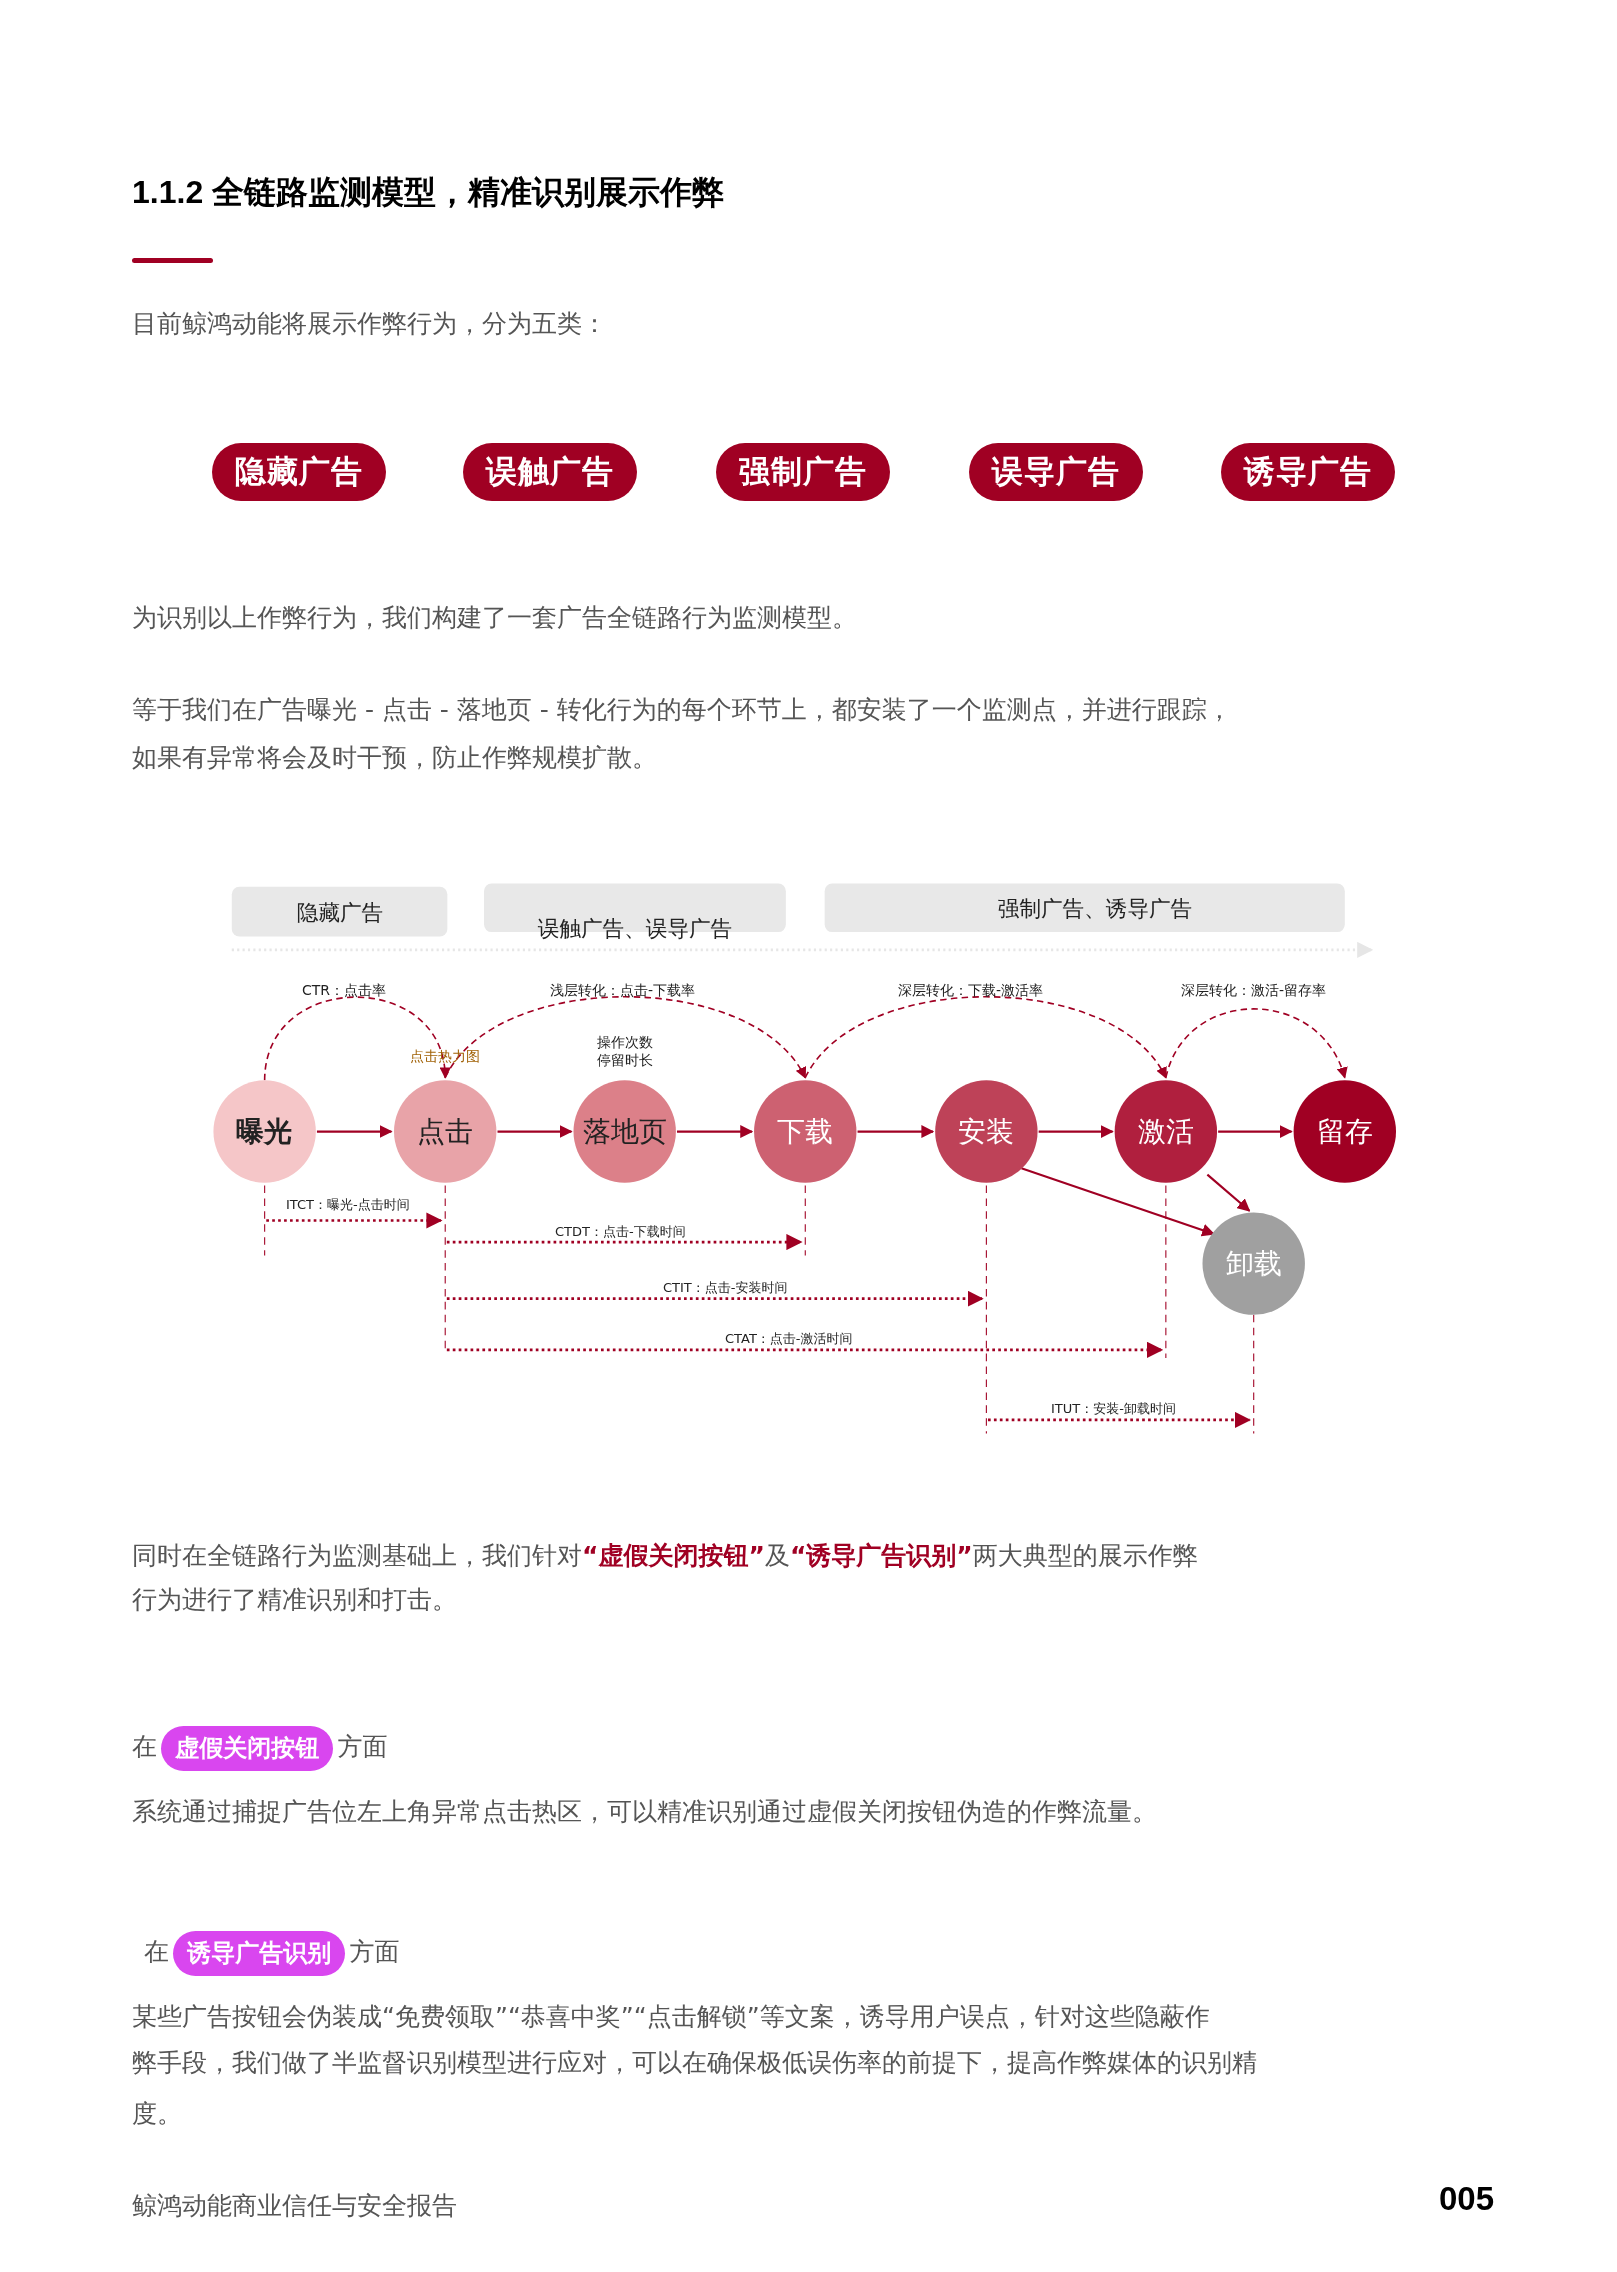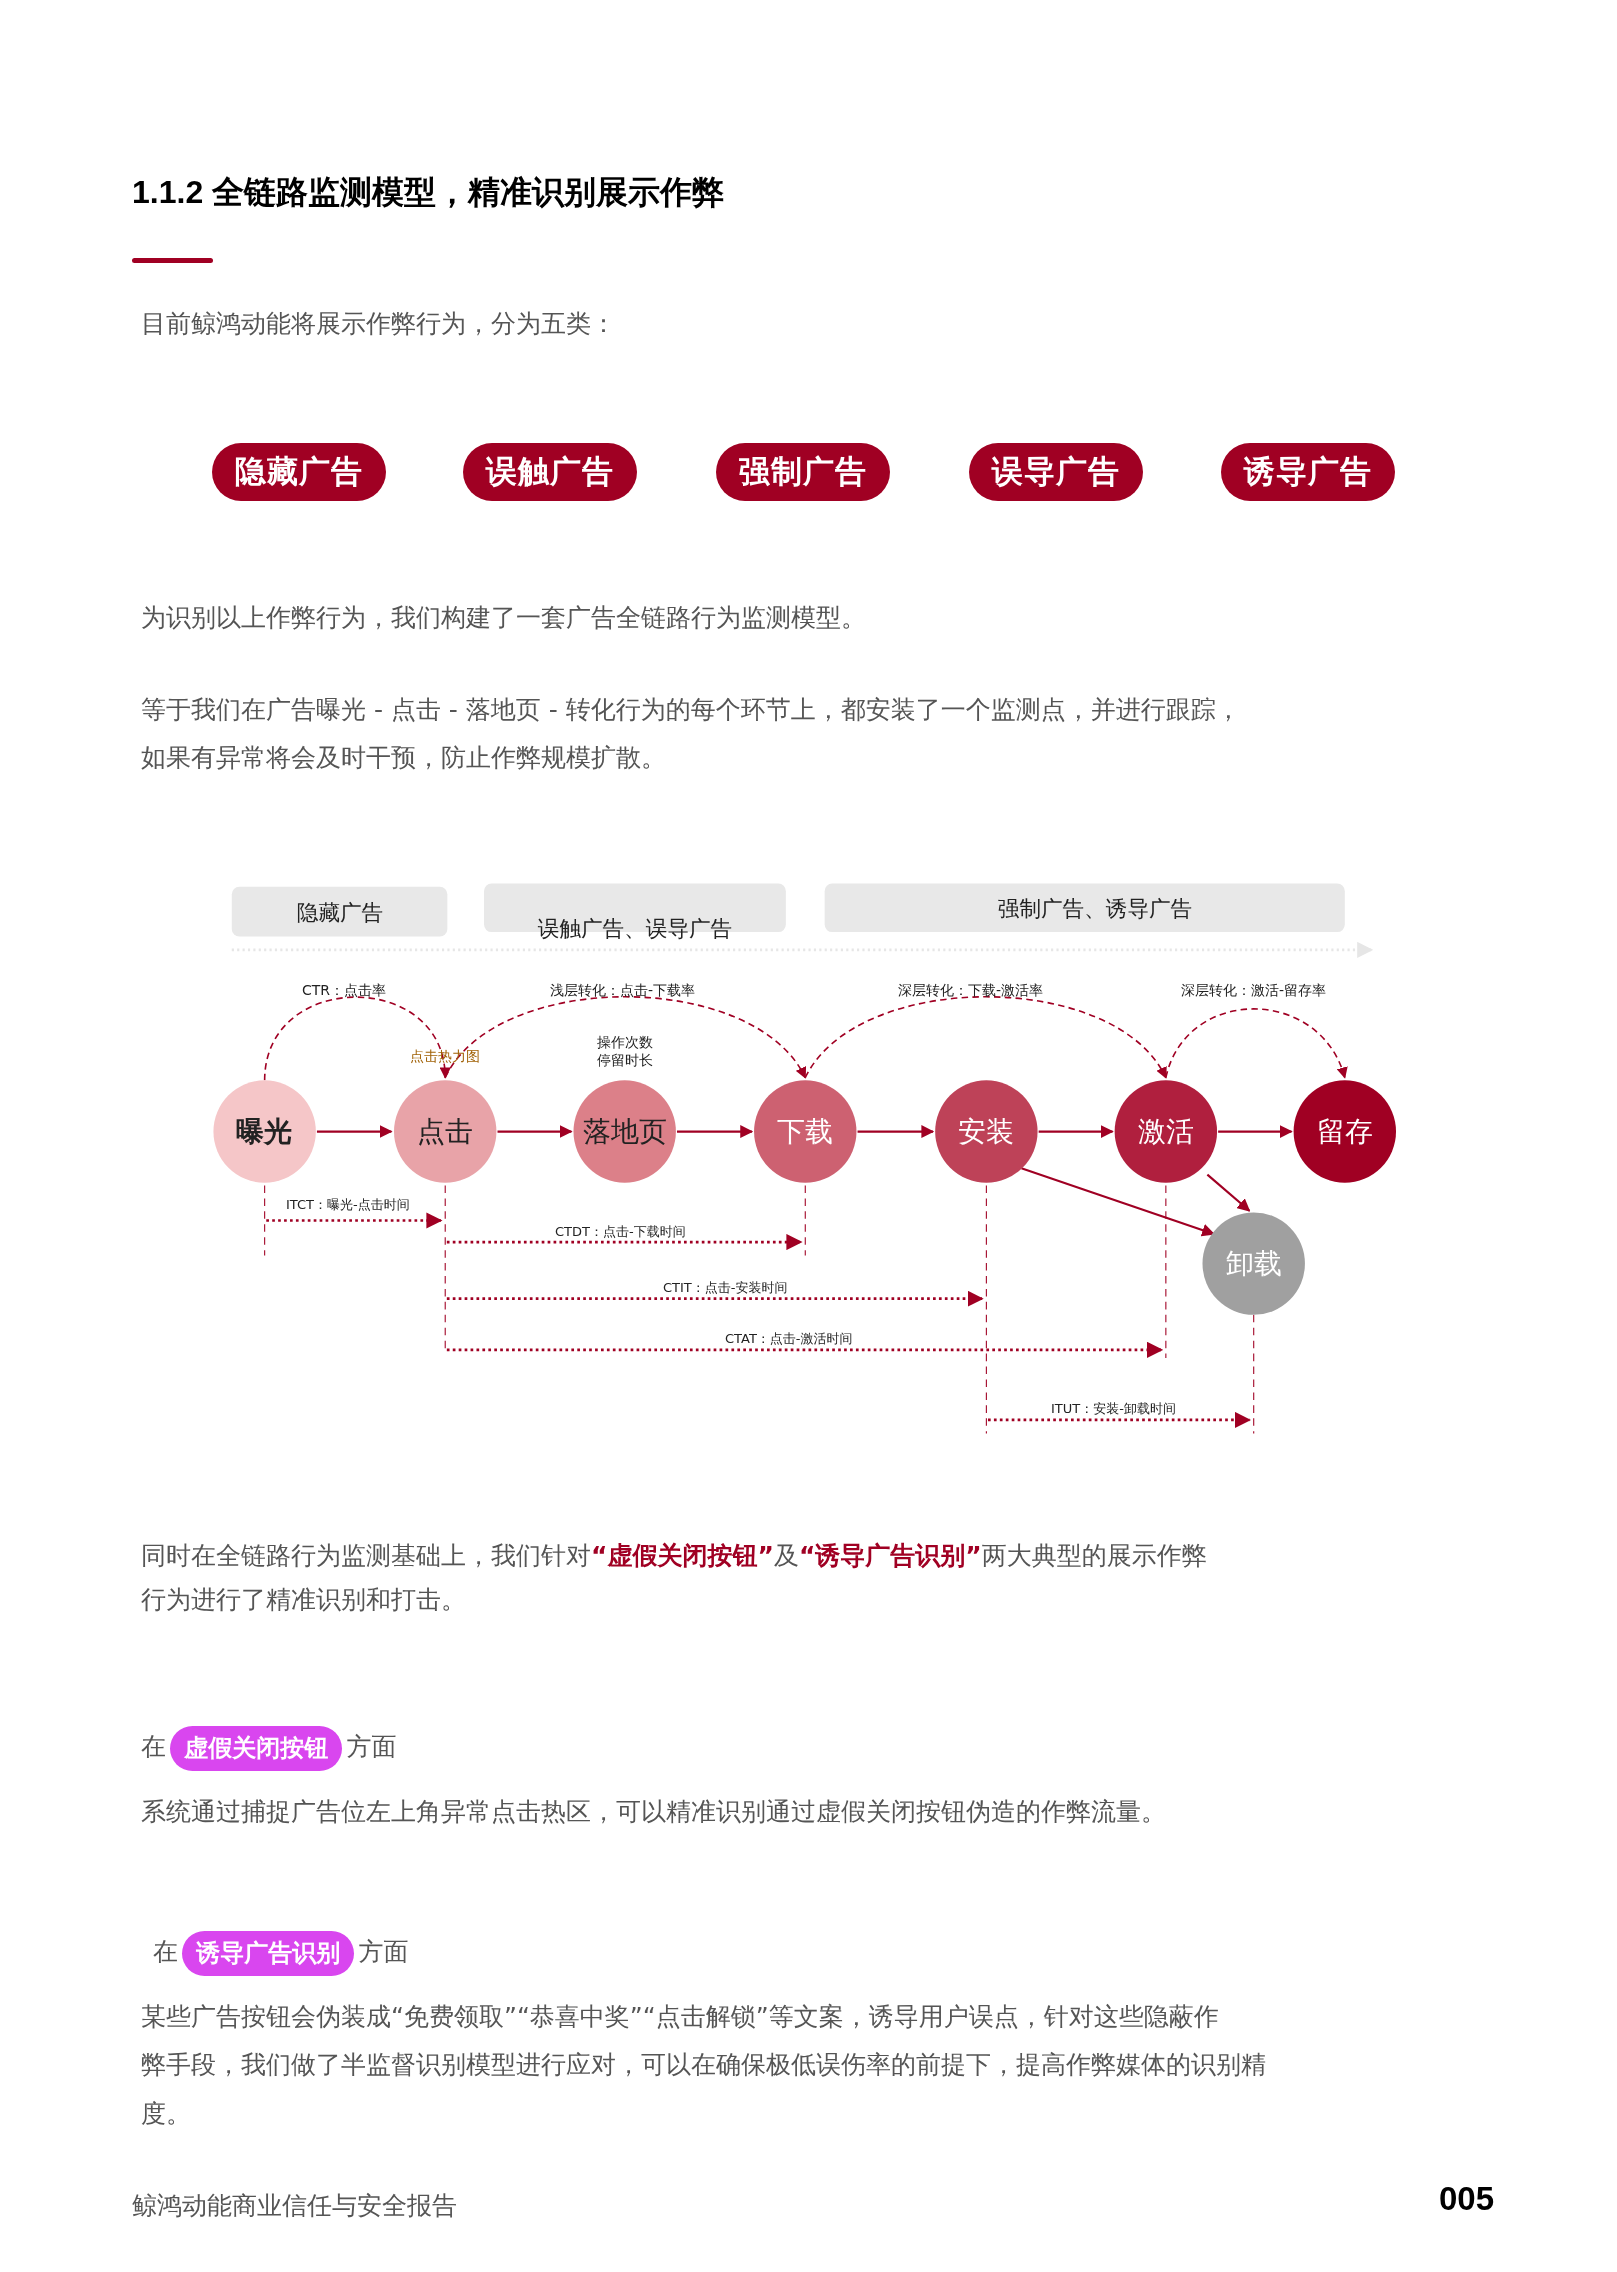--- a/index.html
+++ b/index.html
@@ -1,20 +1,20 @@
 <!DOCTYPE html>
 <html style="font-size:8.6px"><head>
 <meta charset="utf-8">
 <style>
   html,body{margin:0;padding:0;background:#fff;}
   body{width:1617px;height:2273px;position:relative;overflow:hidden;font-family:"DejaVu Sans","Liberation Sans",sans-serif;}
   .abs{position:absolute;}
   .title{left:132px;top:171px;font-size:32px;font-weight:bold;color:#000;font-family:"Liberation Sans","DejaVu Sans",sans-serif;white-space:nowrap;}
   .title-bar{left:132px;top:258px;width:81px;height:5.4px;background:#A00023;border-radius:2.7px;}
-  .body-text{font-size:25px;color:#555;line-height:49px;white-space:nowrap;margin-left:9px;}
+  .body-text{font-size:25px;color:#555;line-height:49px;white-space:nowrap;}
   .pill{height:58px;width:174px;border-radius:29px;background:#A00023;color:#fff;font-weight:bold;font-size:31px;display:flex;align-items:center;justify-content:center;letter-spacing:1.1px;}
   .hl{color:#A00023;font-weight:bold;}
   .inline-pill{display:inline-block;background:#d946ef;color:#fff;font-weight:bold;border-radius:22.6px;padding:0 14px;height:45px;line-height:45px;font-size:24px;vertical-align:middle;margin:0 4.3px;}
   .footer-left{left:132px;top:2189px;font-size:25px;color:#555;white-space:nowrap;}
   .footer-right{left:1439px;top:2180px;font-size:33px;font-weight:bold;color:#000;font-family:"Liberation Sans","DejaVu Sans",sans-serif;}
 </style>
 </head>
 <body>
 
 <div class="abs title">1.1.2 全链路监测模型，精准识别展示作弊</div>
@@ -131,18 +131,18 @@
 
 <div class="abs body-text" style="left:132px;top:1722px;">
   <span>在</span><span class="inline-pill">虚假关闭按钮</span><span>方面</span>
 </div>
 <div class="abs body-text" style="left:132px;top:1787px;">系统通过捕捉广告位左上角异常点击热区，可以精准识别通过虚假关闭按钮伪造的作弊流量。</div>
 
 <div class="abs body-text" style="left:144px;top:1927px;">
   <span>在</span><span class="inline-pill">诱导广告识别</span><span>方面</span>
 </div>
 <div class="abs body-text" style="left:132px;top:1992px;">某些广告按钮会伪装成“免费领取”“恭喜中奖”“点击解锁”等文案，诱导用户误点，针对这些隐蔽作</div>
-<div class="abs body-text" style="left:132px;top:2040px;">弊手段，我们做了半监督识别模型进行应对，可以在确保极低误伤率的前提下，提高作弊媒体的识别精</div>
+<div class="abs body-text" style="left:132px;top:2040px;font-family:Liberation Mono, monospace;">弊手段，我们做了半监督识别模型进行应对，可以在确保极低误伤率的前提下，提高作弊媒体的识别精</div>
 <div class="abs body-text" style="left:132px;top:2089px;">度。</div>
 
 <div class="abs footer-left">鲸鸿动能商业信任与安全报告</div>
 <div class="abs footer-right">005</div>
 
 
 </body></html>

